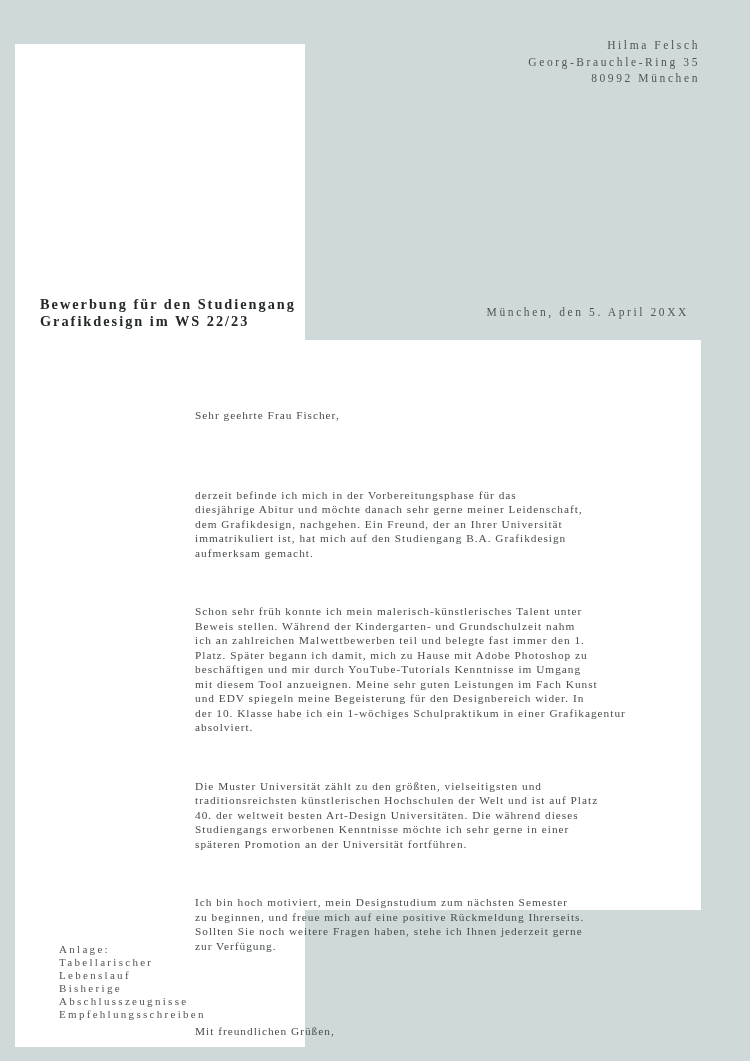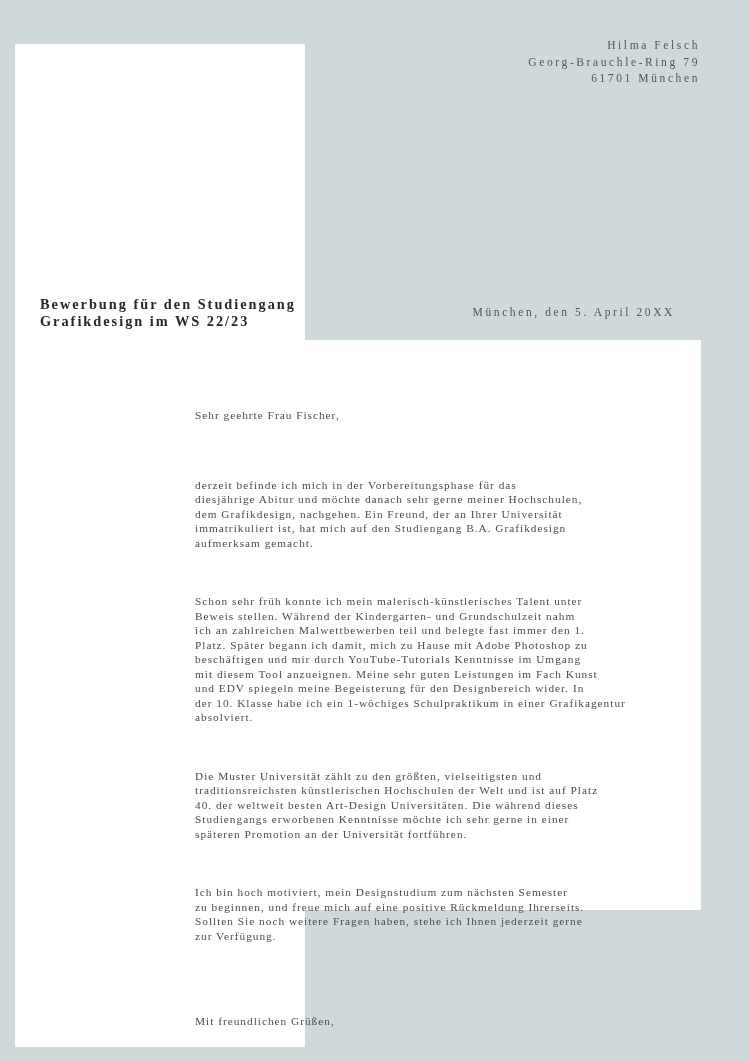--- a/index.html
+++ b/index.html
@@ -35,63 +35,63 @@
     font-size:11.5px;letter-spacing:2.2px;line-height:16.3px;
     color:var(--muted-text);
   }
   .subject{
     position:absolute;left:40px;top:296px;
     font-weight:bold;font-size:14.3px;letter-spacing:2px;line-height:17px;
     color:var(--heading-text);
     white-space:pre;
   }
   .date{
-    position:absolute;top:305px;right:75px;
+    position:absolute;top:305px;right:61px;
     font-size:11.5px;letter-spacing:2.6px;line-height:14px;
     color:var(--muted-text);
   }
   .letter-body{
     position:absolute;left:195px;top:379px;width:505px;
     font-size:11.3px;letter-spacing:1px;line-height:14.5px;
     white-space:pre;
     color:var(--text);
   }
   .letter-body p{margin:0 0 15px 0;}
-  .letter-body p.salutation{margin-bottom:26px;}
+  .letter-body p.salutation{margin-bottom:36px;}
   .letter-body p.closing{margin-top:27px;margin-bottom:15px;}
   .attachments{
     position:absolute;left:59px;top:943px;
     font-size:11px;letter-spacing:2.3px;line-height:12.9px;
     color:var(--muted-text);
   }
 </style>
 </head>
 <body>
 
 <div class="page">
 
   <div class="panel panel-left"></div>
   <div class="panel panel-main"></div>
 
   <div class="sender">
     <div>Hilma Felsch</div>
-    <div>Georg-Brauchle-Ring 79</div>
-    <div>61701 München</div>
+    <div>Georg-Brauchle-Ring 35</div>
+    <div>80992 München</div>
   </div>
 
 
   <div class="subject">Bewerbung für den Studiengang
 Grafikdesign im WS 22/23</div>
 
   <div class="date">München, den 5. April 20XX</div>
 
   <div class="letter-body">
     <p class="salutation">Sehr geehrte Frau Fischer,</p>
     <p class="para">derzeit befinde ich mich in der Vorbereitungsphase für das
-diesjährige Abitur und möchte danach sehr gerne meiner Hochschulen,
+diesjährige Abitur und möchte danach sehr gerne meiner Leidenschaft,
 dem Grafikdesign, nachgehen. Ein Freund, der an Ihrer Universität
 immatrikuliert ist, hat mich auf den Studiengang B.A. Grafikdesign
 aufmerksam gemacht.</p>
     <p class="para">Schon sehr früh konnte ich mein malerisch-künstlerisches Talent unter
 Beweis stellen. Während der Kindergarten- und Grundschulzeit nahm
 ich an zahlreichen Malwettbewerben teil und belegte fast immer den 1.
 Platz. Später begann ich damit, mich zu Hause mit Adobe Photoshop zu
 beschäftigen und mir durch YouTube-Tutorials Kenntnisse im Umgang
 mit diesem Tool anzueignen. Meine sehr guten Leistungen im Fach Kunst
 und EDV spiegeln meine Begeisterung für den Designbereich wider. In
@@ -103,14 +103,22 @@
 Studiengangs erworbenen Kenntnisse möchte ich sehr gerne in einer
 späteren Promotion an der Universität fortführen.</p>
     <p class="para">Ich bin hoch motiviert, mein Designstudium zum nächsten Semester
 zu beginnen, und freue mich auf eine positive Rückmeldung Ihrerseits.
 Sollten Sie noch weitere Fragen haben, stehe ich Ihnen jederzeit gerne
 zur Verfügung.</p>
     <p class="closing">Mit freundlichen Grüßen,</p>
     
   </div>
 
+  <div class="attachments">
+    <div>Anlage:</div>
+    <div>Tabellarischer</div>
+    <div>Lebenslauf</div>
+    <div>Bisherige</div>
+    <div>Abschlusszeugnisse</div>
+    <div>Empfehlungsschreiben</div>
+  </div>
 
 </div>
 
 </body></html>

